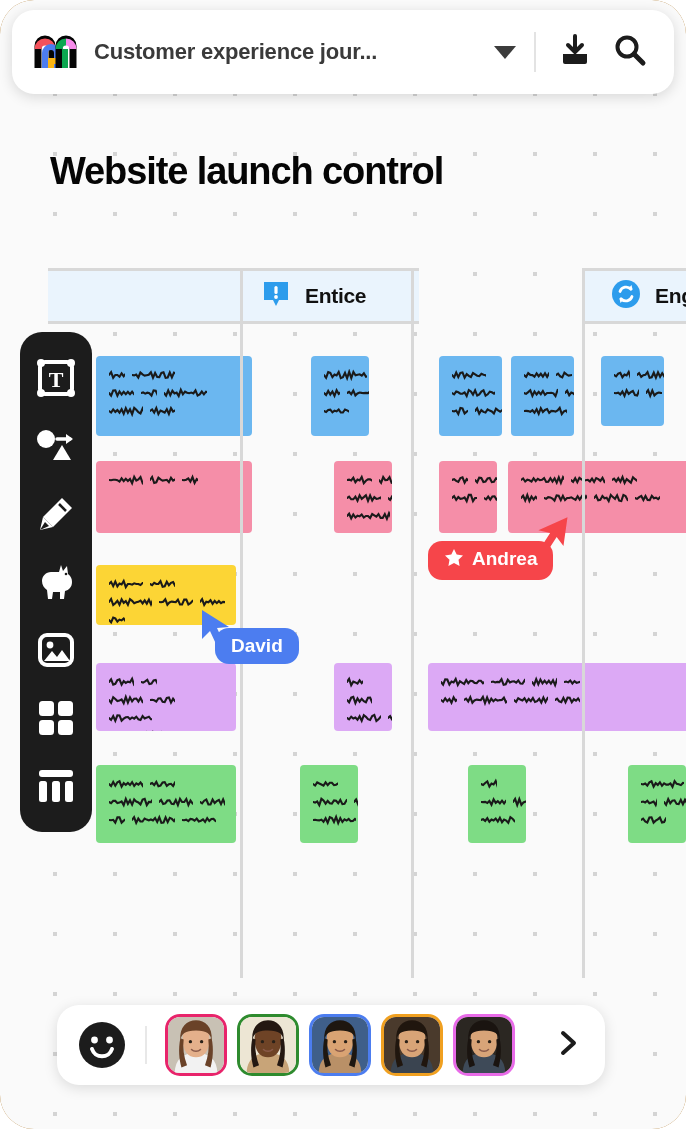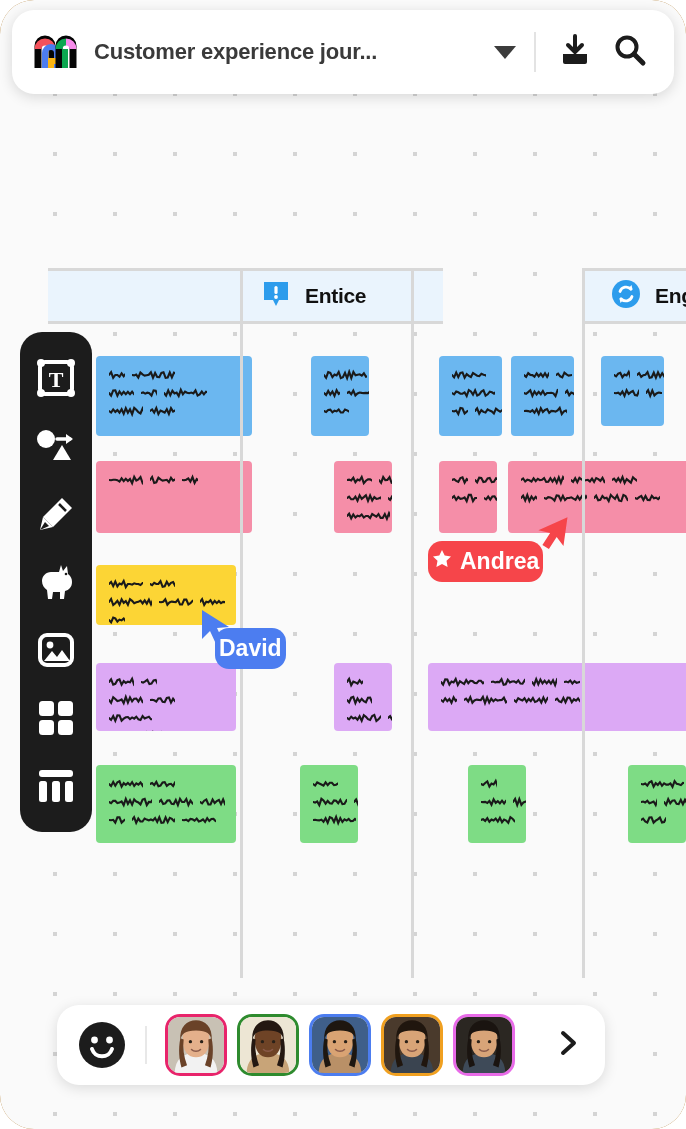--- a/index.html
+++ b/index.html
@@ -39,22 +39,22 @@
   .hdrcell .hlabel{font-size:21px;font-weight:bold;color:#111;white-space:nowrap;letter-spacing:-.3px;}
   .colsep{position:absolute;top:0;width:3px;background:#d8d8d8;}
 
   
   .note{position:absolute;border-radius:4px;box-sizing:border-box;
     padding:13px 12px 0 13px;overflow:hidden;}
   .scr{display:block;}
 
   
   .cursor{position:absolute;z-index:20;}
-  .clabel{position:absolute;border-radius:14px;color:#fff;font-size:23px;font-weight:bold;
-    padding:7px 4px;white-space:nowrap;display:flex;align-items:flex-end;gap:8px;z-index:21;}
+  .clabel{position:absolute;border-radius:14px;color:#fff;font-size:19px;font-weight:bold;
+    padding:7px 16px;white-space:nowrap;display:flex;align-items:flex-start;gap:8px;z-index:21;}
 
   
   #toolbar{position:absolute;left:20px;top:332px;width:72px;height:500px;background:#1c1c1c;
     border-radius:22px;z-index:30;display:flex;flex-direction:column;align-items:center;
     justify-content:space-between;padding:26px 0;box-sizing:border-box;}
   .tool{width:40px;height:40px;display:flex;align-items:center;justify-content:center;cursor:pointer;}
 
   
   #avbar{position:absolute;left:57px;top:1005px;width:548px;height:80px;background:#fff;
     border-radius:22px;box-shadow:0 3px 14px rgba(0,0,0,.13);display:flex;align-items:center;
@@ -97,27 +97,28 @@
       </svg>
     </span>
     <span class="tbicon">
       <svg width="36" height="36" viewBox="0 0 36 36">
         <circle cx="15" cy="15" r="9.5" stroke="#1c1c1c" stroke-width="4" fill="none"></circle>
         <path d="M22 22 L31 31" stroke="#1c1c1c" stroke-width="5" stroke-linecap="round"></path>
       </svg>
     </span>
   </div>
 
+  <div id="title">Website launch control</div>
 
   <div id="frame">
     <div id="hdrrow">
         <div class="hdrcell" style="left: 0px; width: 192px;">
           <span class="hlabel"></span>
         </div>
-        <div class="hdrcell" style="left: 195px; width: 200px; padding-left: 18px;">
+        <div class="hdrcell" style="left: 195px; width: 176px; padding-left: 18px;">
           <span class="hicon"><svg width="30" height="30" viewBox="0 0 30 30">
               <path d="M3 3 h24 v18 h-9 l-3 6 l-3 -6 H3 z" fill="#2D9CEC"></path>
               <rect x="13.4" y="7" width="3.2" height="8" rx="1.6" fill="#fff"></rect>
               <circle cx="15" cy="18" r="1.9" fill="#fff"></circle>
             </svg></span>
           <span class="hlabel">Entice</span>
         </div>
         <div class="hdrcell" style="left: 537px; width: 168px;">
           <span class="hicon"><svg width="30" height="30" viewBox="0 0 30 30">
               <circle cx="15" cy="15" r="14" fill="#2D9CEC"></circle>

